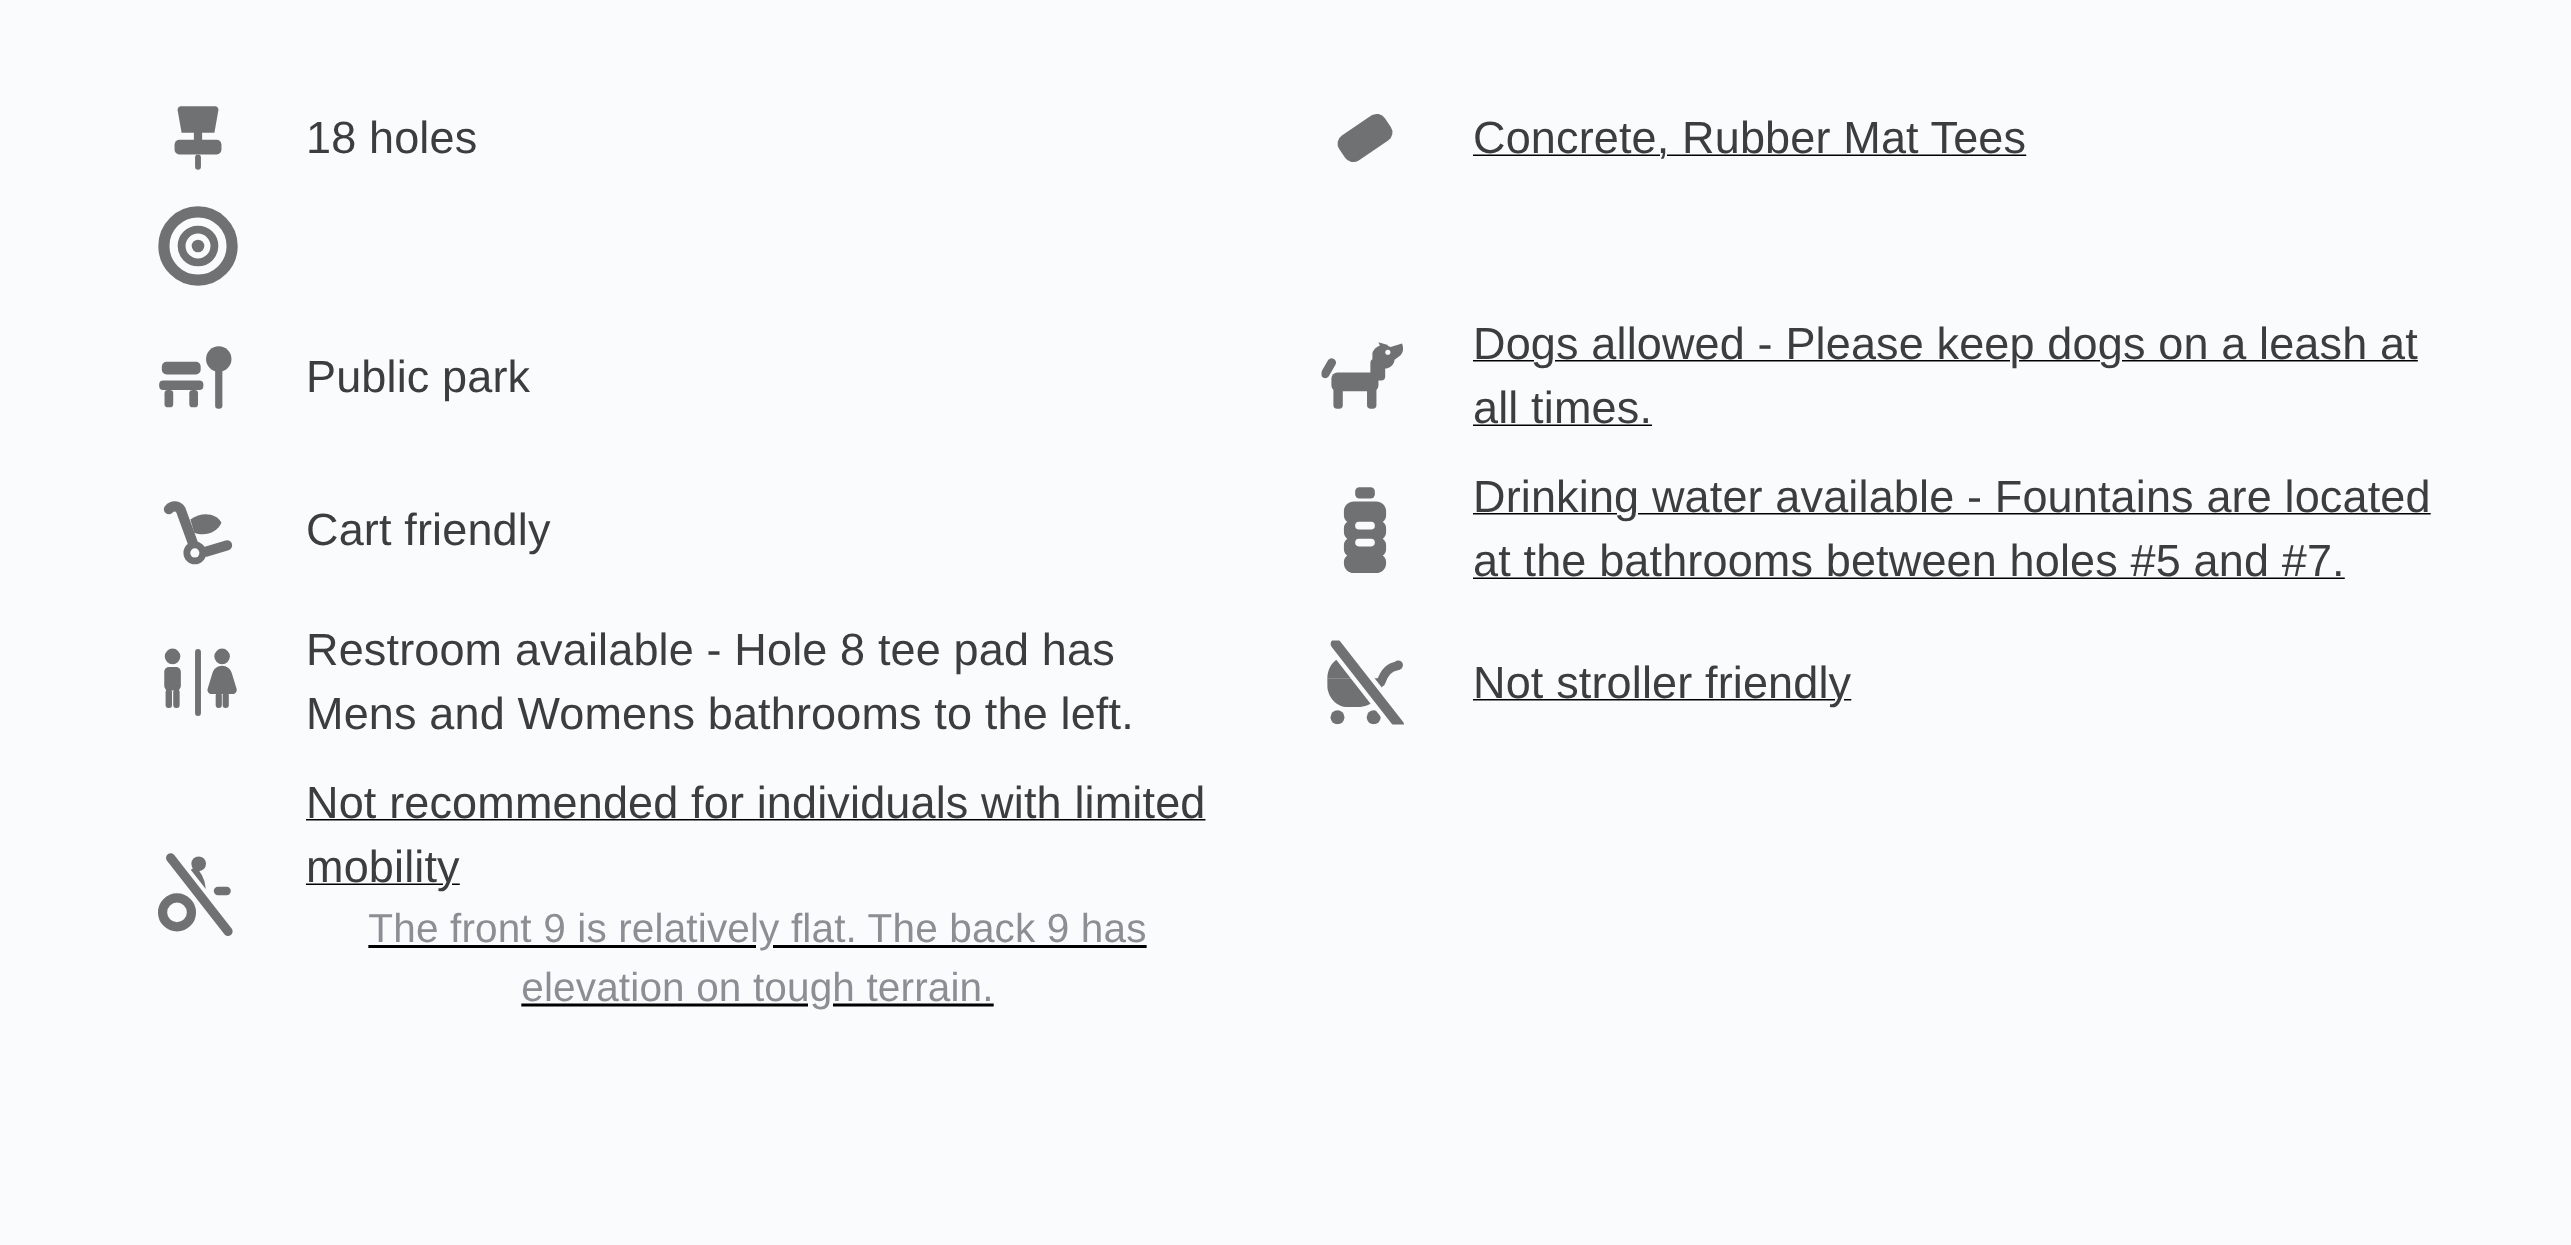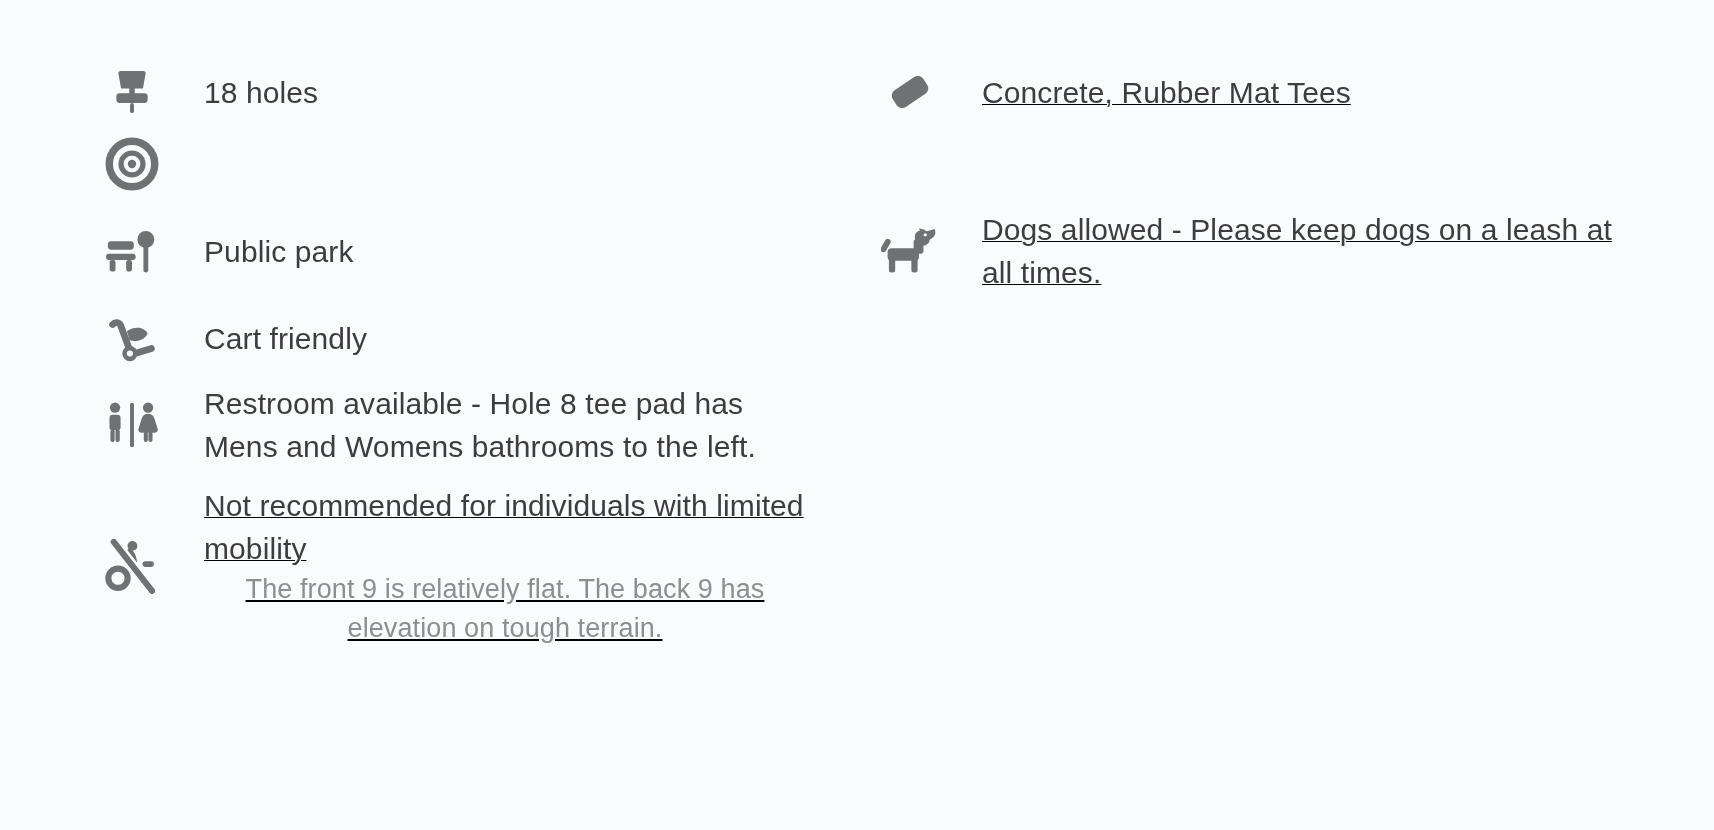--- a/index.html
+++ b/index.html
@@ -98,38 +98,64 @@
           <svg width="54" height="56" viewBox="0 0 64 64" fill="currentColor">
             <path d="M9 16c2.8-3.2 7.2-3 9.4.6L29.5 47" fill="none" stroke="currentColor" stroke-width="8" stroke-linecap="round"></path>
             <path d="M26 24c9-6.5 20.5-5 24.5 2.5-2.5 7.5-13 11.5-21.5 8z"></path>
             <circle cx="29.5" cy="50.5" r="9"></circle>
             <circle cx="29.5" cy="50.5" r="3.6" fill="var(--bg)"></circle>
             <path d="M38.5 49.5L55 44.5" fill="none" stroke="currentColor" stroke-width="8" stroke-linecap="round"></path>
           </svg>
         </span>
         <span class="cell-body"><span class="label">Cart friendly</span></span>
       </div>
+      <div class="cell cell-right">
+        <span class="icon-box">
+          <svg width="38" height="60" viewBox="0 0 40 64" fill="currentColor">
+            <rect x="13" y="2" width="14" height="8" rx="3"></rect>
+            <path d="M12 12h16c4 0 7 3 7 7v3c0 2-1 3.5-2.4 4.5C34 27.5 35 29 35 31v3c0 2-1 3.5-2.4 4.5C34 39.5 35 41 35 43v3c0 2-1 3.5-2.4 4.5C34 51.5 35 53 35 55v1c0 4-3 7-7 7H12c-4 0-7-3-7-7v-1c0-2 1-3.5 2.4-4.5C6 49.5 5 48 5 46v-3c0-2 1-3.5 2.4-4.5C6 37.5 5 36 5 34v-3c0-2 1-3.5 2.4-4.5C6 25.5 5 24 5 22v-3c0-4 3-7 7-7z"></path>
+            <rect x="13" y="26.5" width="14" height="5.5" rx="2.7" fill="var(--bg)"></rect>
+            <rect x="13" y="38.5" width="14" height="5.5" rx="2.7" fill="var(--bg)"></rect>
+          </svg>
+        </span>
+        <span class="cell-body"><span class="label">Drinking water available - Fountains are located at the bathrooms between holes #5 and #7.</span></span>
+      </div>
     </div>
 
     <div class="row">
       <div class="cell cell-left">
         <span class="icon-box">
           <svg width="58" height="50" viewBox="0 0 64 56" fill="currentColor">
             <circle cx="13" cy="8.5" r="5.8"></circle>
             <rect x="6.8" y="16.5" width="12.4" height="17.5" rx="3.5"></rect>
             <rect x="7.8" y="33" width="4.8" height="14" rx="2.2"></rect>
             <rect x="13.5" y="33" width="4.8" height="14" rx="2.2"></rect>
             <rect x="29.8" y="3" width="4.4" height="50" rx="2.2"></rect>
             <circle cx="50" cy="8.5" r="5.8"></circle>
             <path d="M50 15.5c3.4 0 6.2 2.2 7.2 5.4l3.6 11.7c.6 2-.9 4-3 4H42.2c-2.1 0-3.6-2-3-4l3.6-11.7c1-3.2 3.8-5.4 7.2-5.4z"></path>
             <rect x="45.2" y="35.5" width="4.6" height="11.5" rx="2.2"></rect>
             <rect x="50.4" y="35.5" width="4.6" height="11.5" rx="2.2"></rect>
           </svg>
         </span>
         <span class="cell-body"><span class="label">Restroom available - Hole 8 tee pad has Mens and Womens bathrooms to the left.</span></span>
+      </div>
+      <div class="cell cell-right">
+        <span class="icon-box">
+          <svg width="62" height="56" viewBox="0 0 64 58" fill="currentColor">
+            <path d="M6 26c0-9 7-16 16-16l6 16z"></path>
+            <path d="M6 26h38v3c0 9.5-7.5 17-17 17h-7C12.5 46 6 39 6 31z"></path>
+            <path d="M43 29c2.5-8 6.5-11 11.5-11.5" fill="none" stroke="currentColor" stroke-width="6" stroke-linecap="round"></path>
+            <circle cx="55" cy="17" r="3.2"></circle>
+            <circle cx="13" cy="53" r="4.8"></circle>
+            <circle cx="38" cy="53" r="4.8"></circle>
+            <rect x="26" y="-10" width="13" height="82" transform="rotate(-38 32 29)" fill="var(--bg)"></rect>
+            <rect x="29" y="-8" width="7" height="78" rx="3.5" transform="rotate(-38 32 29)"></rect>
+          </svg>
+        </span>
+        <span class="cell-body"><span class="label">Not stroller friendly</span></span>
       </div>
     </div>
 
     <div class="row">
       <div class="cell cell-right">
         <span class="icon-box">
           <svg width="56" height="56" viewBox="0 0 64 64" fill="currentColor">
             <circle cx="16" cy="46" r="11" fill="none" stroke="currentColor" stroke-width="7"></circle>
             <circle cx="32.5" cy="9" r="5.6"></circle>
             <path d="M29.5 16c3.5 4.5 5 9.5 4.5 15l-.8 6" fill="none" stroke="currentColor" stroke-width="7.5" stroke-linecap="round"></path>

